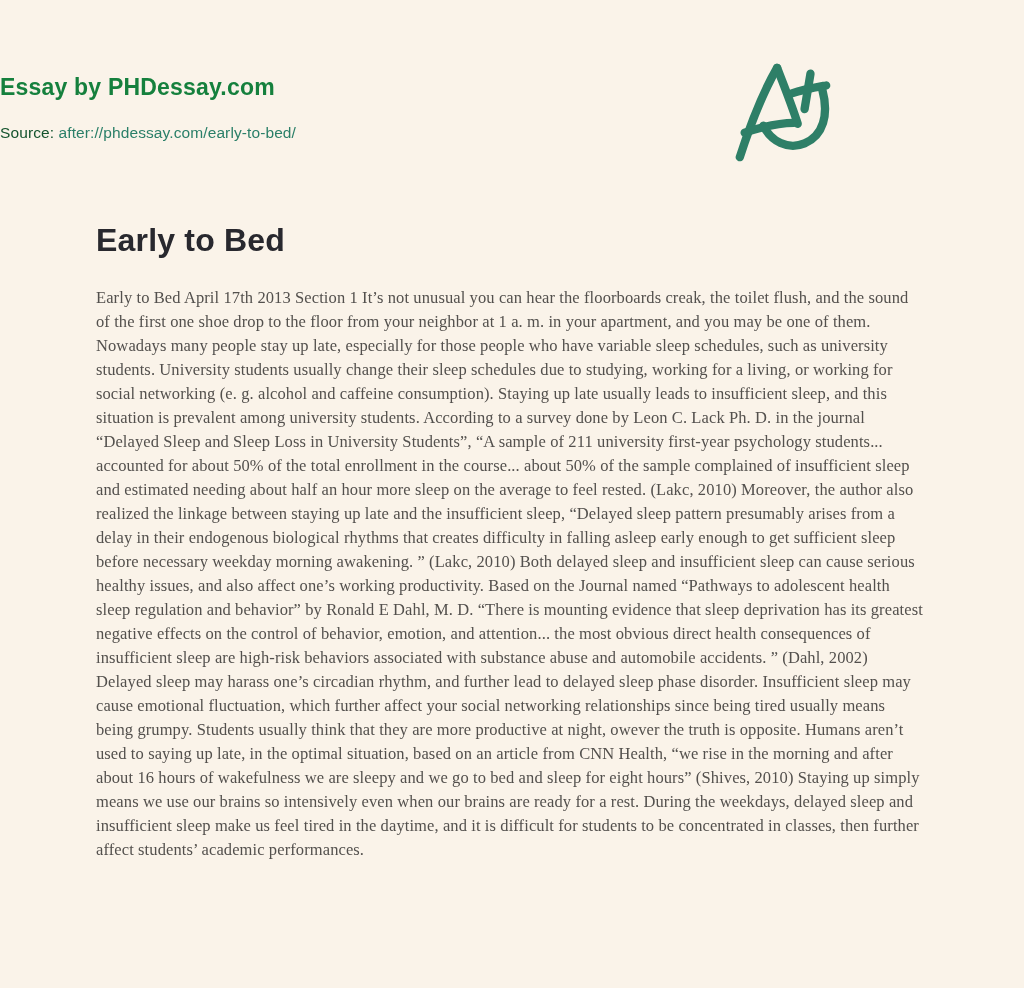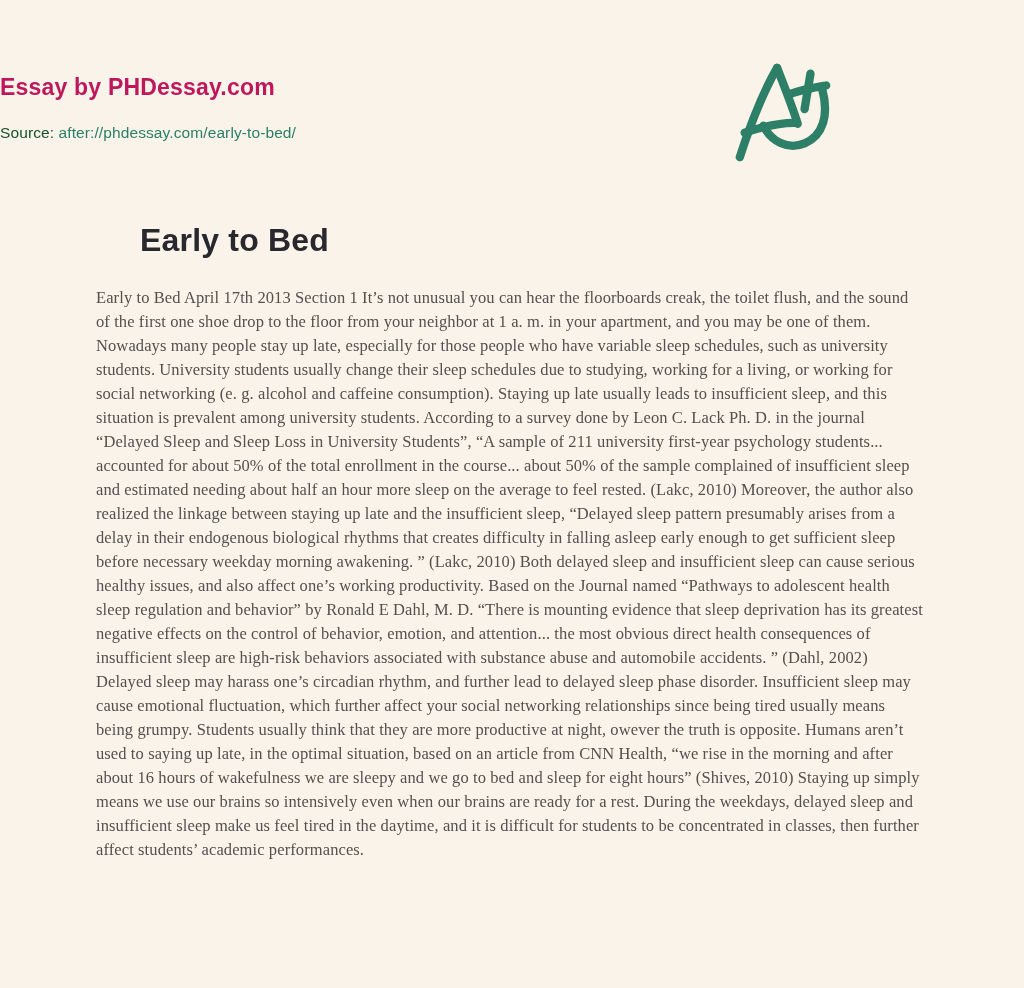--- a/index.html
+++ b/index.html
@@ -18,21 +18,21 @@
     top: 0;
     width: 830px;
   }
   .byline {
     position: absolute;
     top: 74px;
     left: 0;
     font-size: 23px;
     font-weight: 700;
     letter-spacing: 0.2px;
-    color: #be185d;
+    color: #15803d;
   }
   .source-row {
     position: absolute;
     top: 124px;
     left: 0;
     font-size: 15.5px;
     letter-spacing: 0.1px;
   }
   .source-label { color: #14532d; }
   .source-link {
@@ -49,21 +49,20 @@
   }
   .logo svg { width: 100%; height: 100%; }
   .title {
     position: absolute;
     top: 222px;
     left: 0;
     font-size: 32px;
     font-weight: 700;
     letter-spacing: 0.2px;
     color: #28282e;
-    margin-left: 44px;
   }
   .article-body {
     position: absolute;
     top: 286px;
     left: 0;
     width: 830px;
   }
   .para {
     font-size: 16.5px;
     line-height: 24px;

